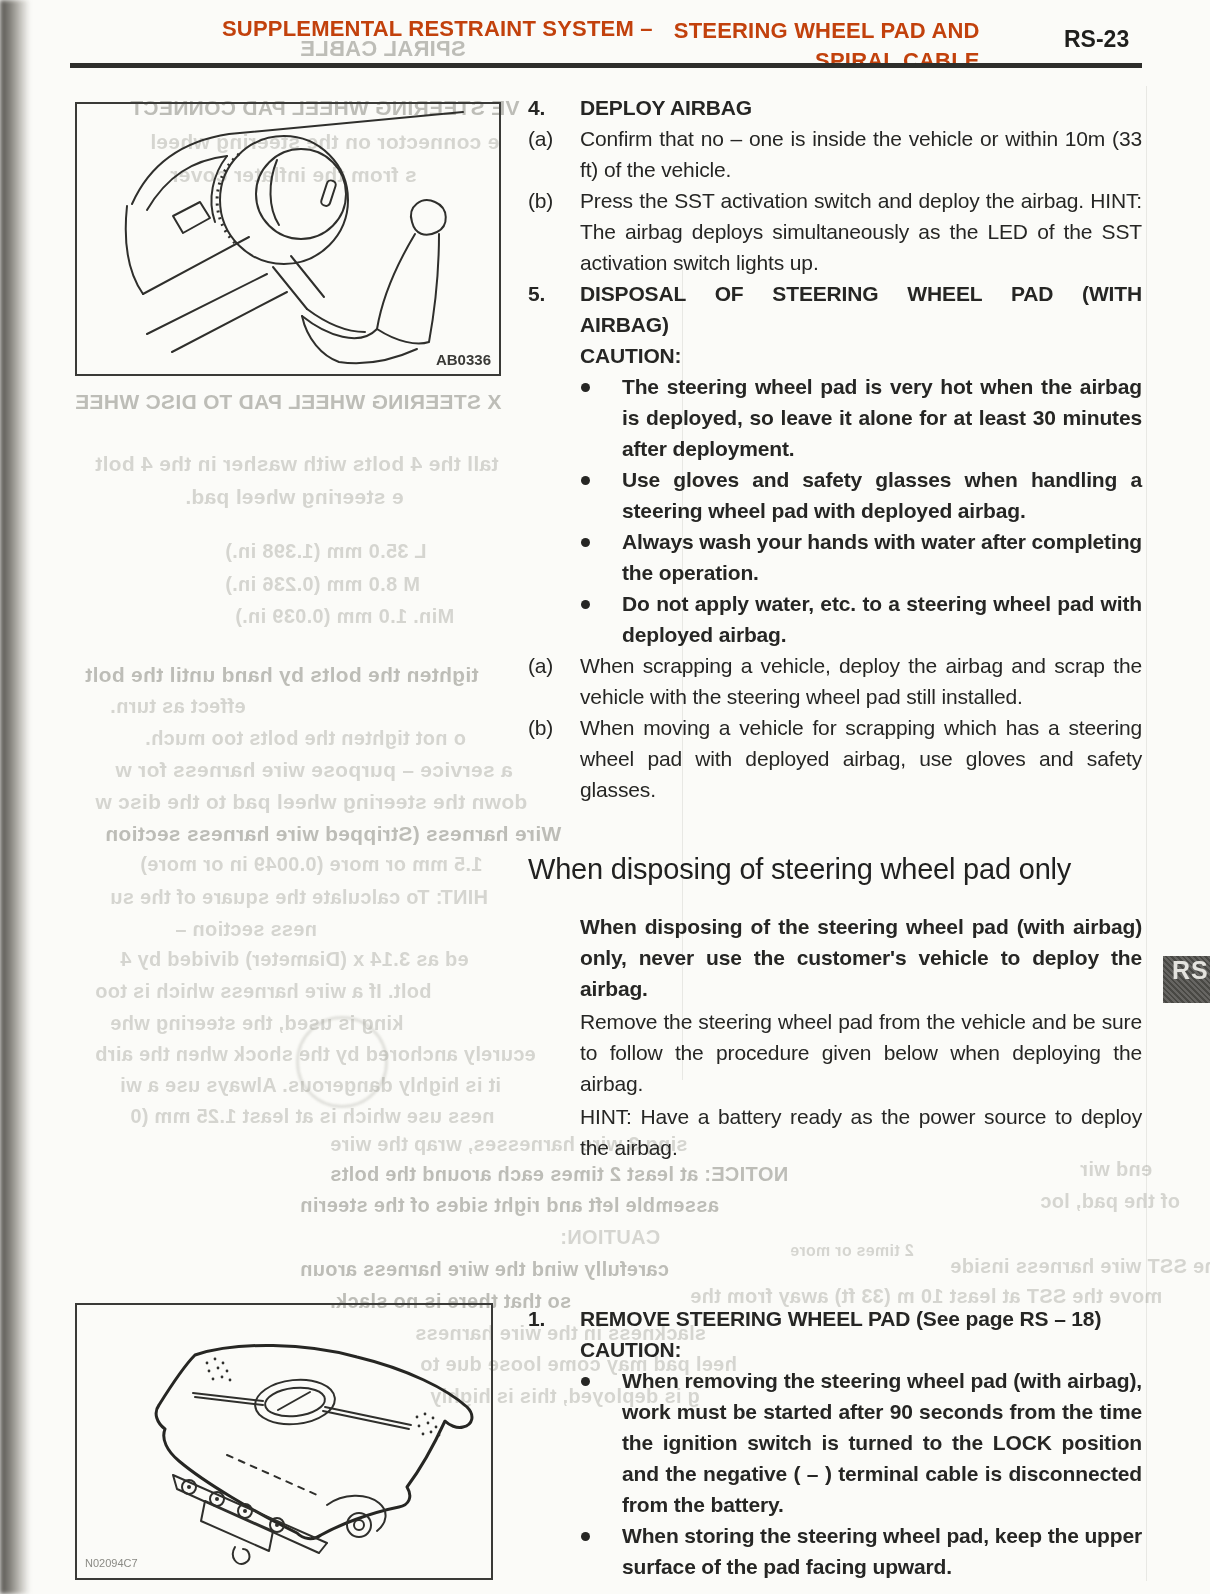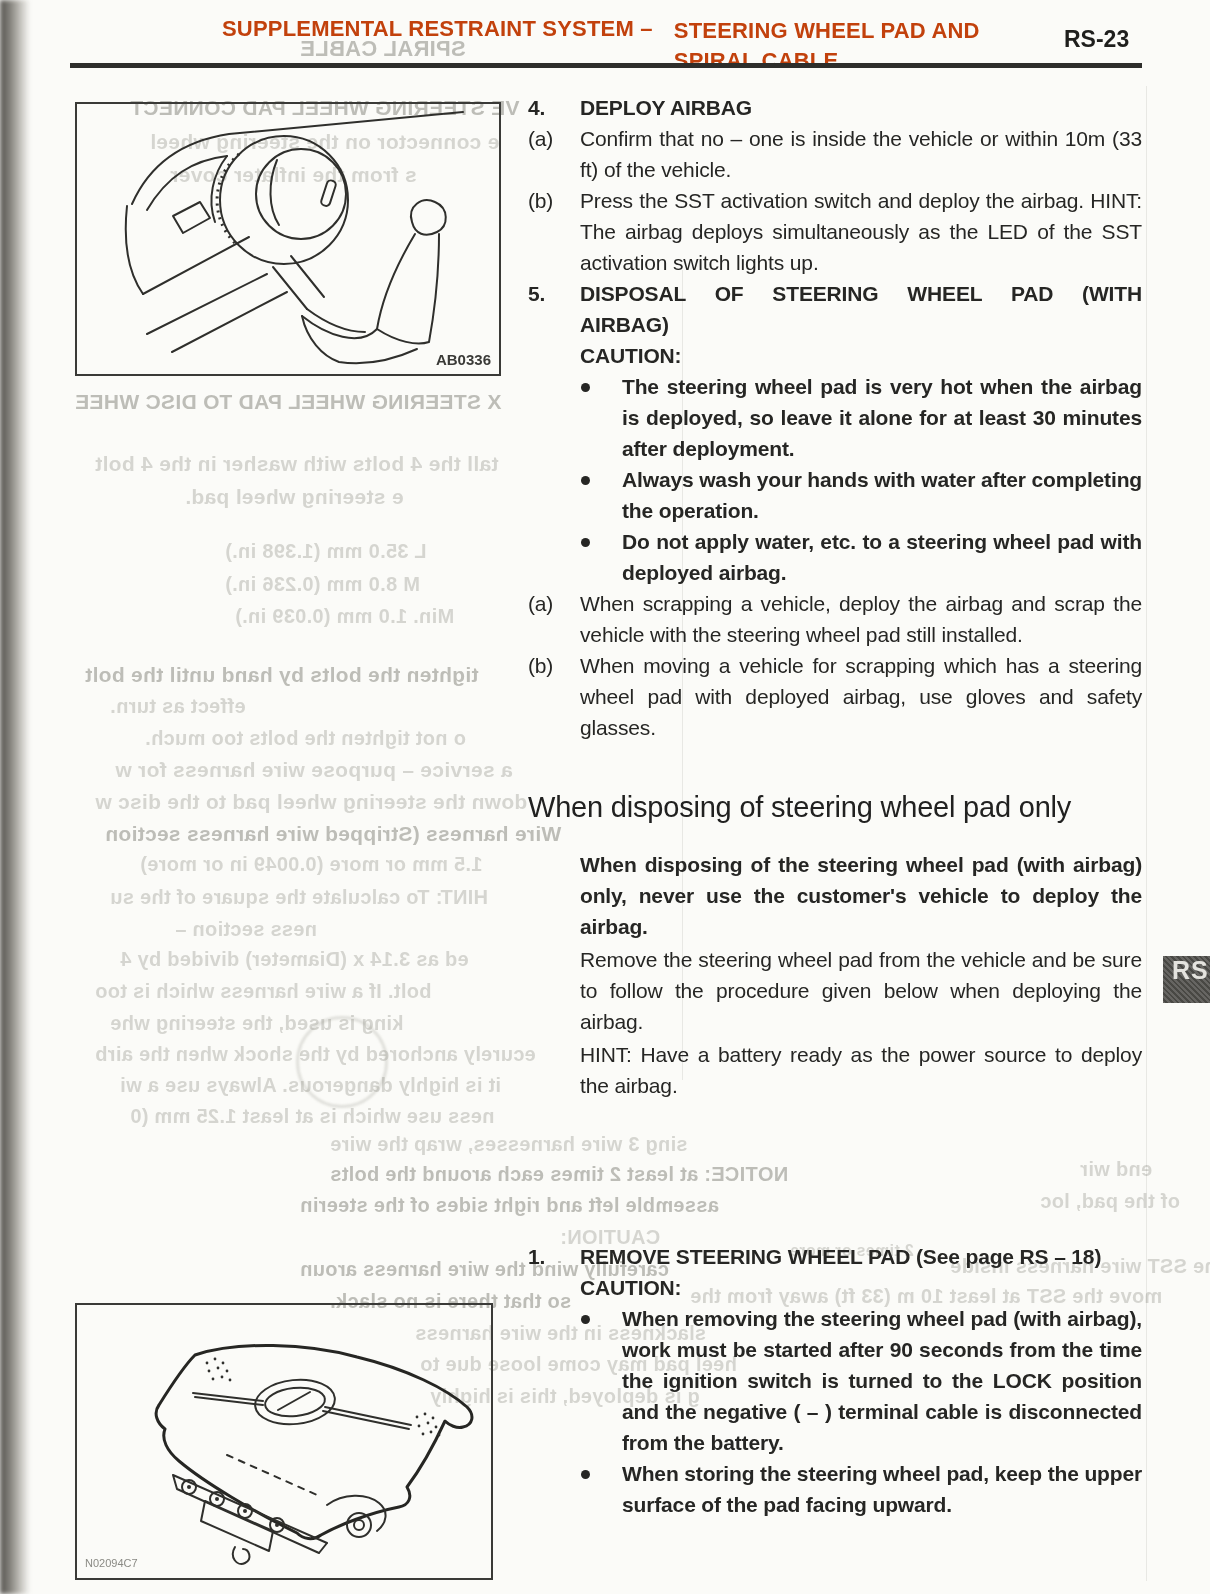--- a/index.html
+++ b/index.html
@@ -8,21 +8,21 @@
   
   .scan-edge{position:absolute;left:0;top:0;bottom:0;width:30px;z-index:5;
     background:linear-gradient(90deg,#54524e 0%,#7e7c77 30%,#b9b7b1 62%,rgba(251,251,248,0) 100%);
     filter:blur(2px);}
   .crease{position:absolute;width:1px;background:rgba(70,70,62,.10);z-index:2;}
   .crease-a{left:682px;top:270px;height:810px;}
   .crease-b{left:1146px;top:86px;height:1495px;}
   
   .hdr-title{position:absolute;left:222px;top:16px;display:flex;gap:21px;z-index:4;
     font-weight:bold;font-size:22px;letter-spacing:.2px;color:#c2410c;}
-  .hdr-stack{text-align:left;line-height:30px;}
+  .hdr-stack{text-align:right;line-height:30px;}
   .hdr-code{position:absolute;left:1064px;top:26px;font-weight:bold;font-size:23px;z-index:4;color:#1f1f1d;}
   .hdr-rule{position:absolute;left:70px;top:63px;width:1072px;height:5px;background:#2e2e2b;z-index:4;}
   
   .figbox{position:absolute;border:2px solid #3a3a37;z-index:3;}
   .fig-top{left:75px;top:102px;width:422px;height:270px;}
   .fig-bottom{left:75px;top:1303px;width:414px;height:273px;}
   .figbox svg{display:block;width:100%;height:100%;}
   .lineart{stroke:#2f2f2c;fill:none;stroke-width:2;stroke-linecap:round;stroke-linejoin:round;}
   .lineart-bold{stroke:#262623;fill:none;stroke-width:3;stroke-linecap:round;stroke-linejoin:round;}
   .stipple{stroke:#2f2f2c;fill:none;stroke-width:3;stroke-dasharray:2 5;}
@@ -215,20 +215,24 @@
       <div class="htitle h5sp">DISPOSAL OF STEERING WHEEL PAD (WITH AIRBAG)</div>
     </div>
     <div class="caution">CAUTION:</div>
 
     <div class="brow">
       <span class="bdot"></span>
       <div class="btext">The steering wheel pad is very hot when the airbag is deployed, so leave it alone for at least 30 minutes after deployment.</div>
     </div>
     <div class="brow">
       <span class="bdot"></span>
+      <div class="btext">Use gloves and safety glasses when handling a steering wheel pad with deployed airbag.</div>
+    </div>
+    <div class="brow">
+      <span class="bdot"></span>
       <div class="btext">Always wash your hands with water after completing the operation.</div>
     </div>
     <div class="brow">
       <span class="bdot"></span>
       <div class="btext">Do not apply water, etc. to a steering wheel pad with deployed airbag.</div>
     </div>
 
     <div class="irow">
       <span class="ilabel">(a)</span>
       <div class="itext">When scrapping a vehicle, deploy the airbag and scrap the vehicle with the steering wheel pad still installed.</div>

